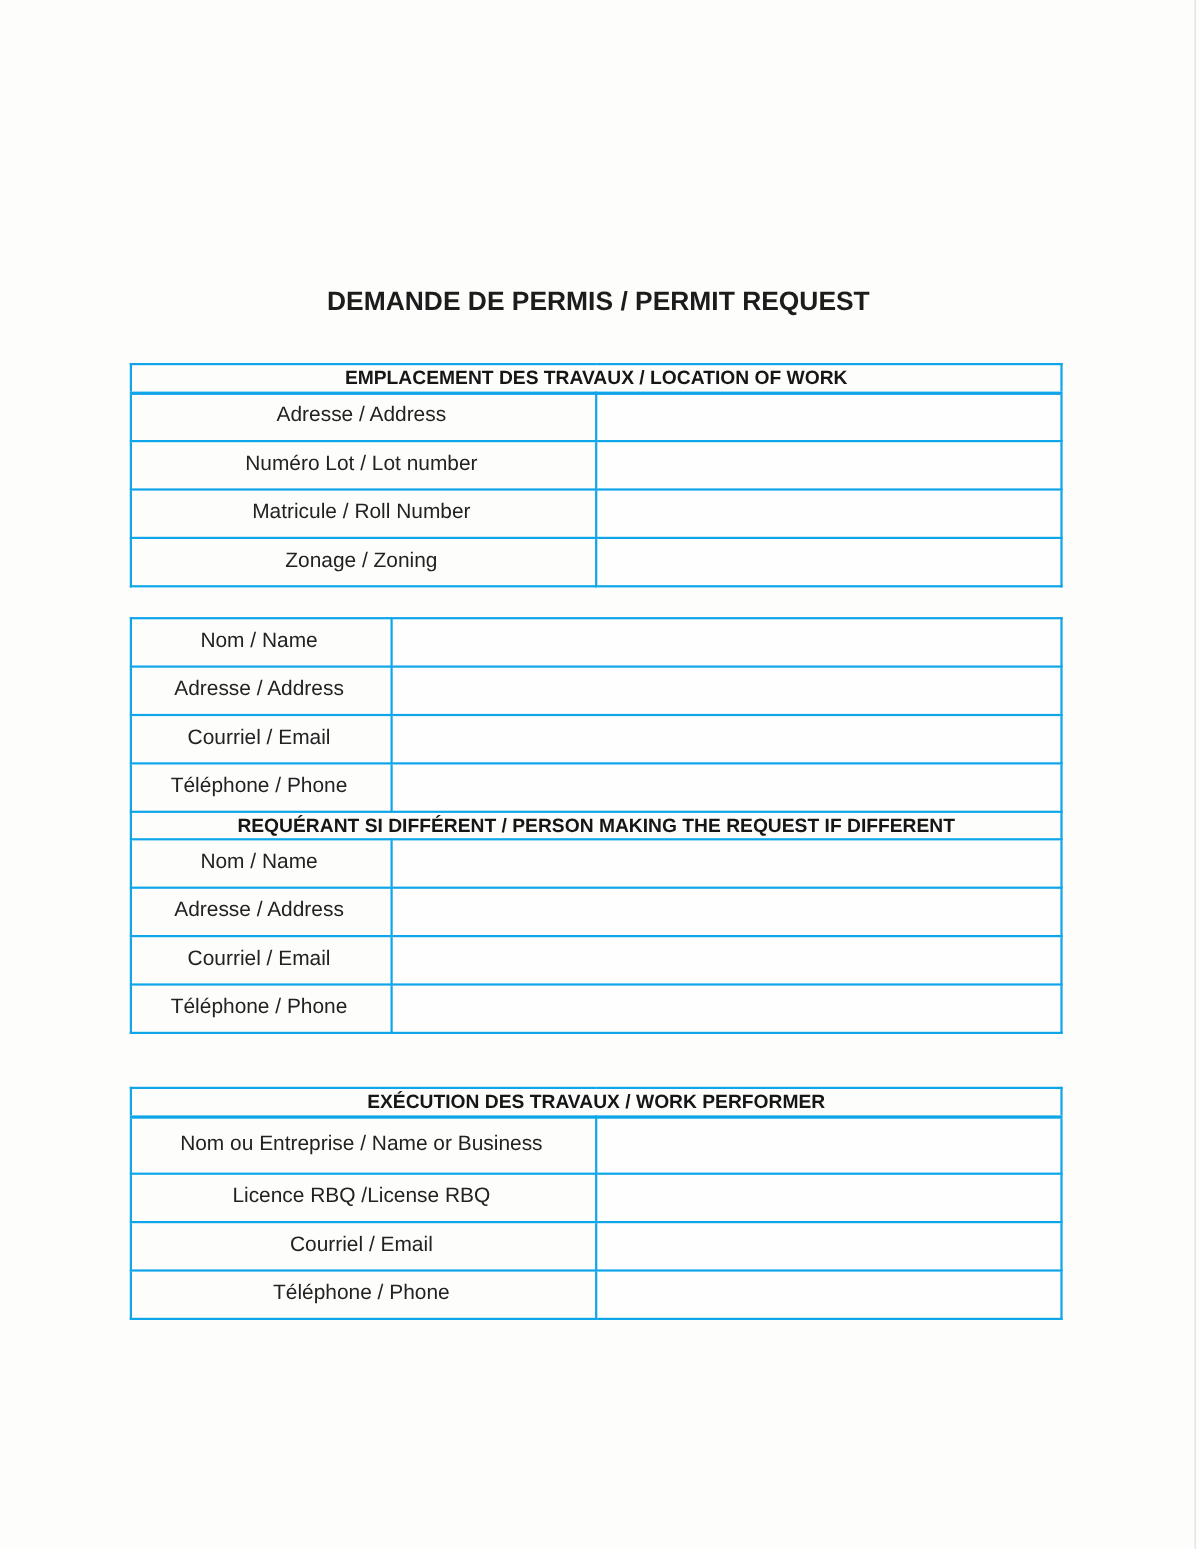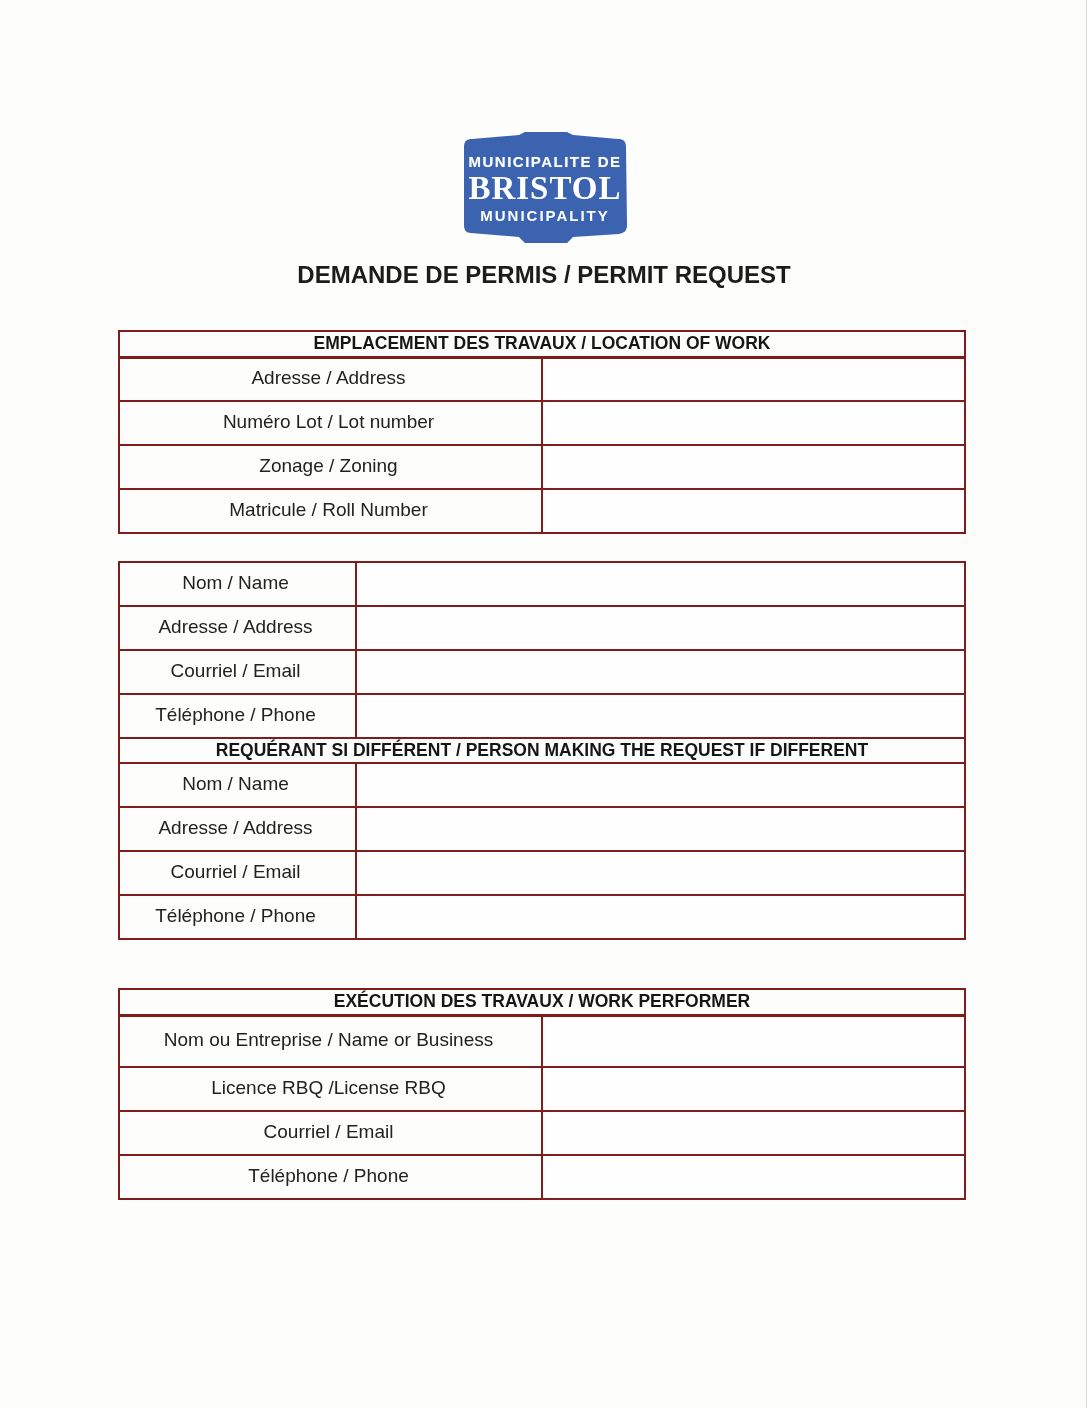--- a/index.html
+++ b/index.html
@@ -56,21 +56,21 @@
   }
 
   
   table.form-table {
     position: absolute; left: 118px; width: 848px;
     border-collapse: collapse; table-layout: fixed;
     background: #fdfdfc;
   }
   table.form-table th,
   table.form-table td {
-    border: 2px solid #7f1d1d;
+    border: 2px solid #0ea5e9;
   }
   table.form-table th {
     text-align: center; font-size: 17.5px; font-weight: bold;
     color: #161616; height: 26px; padding: 1px 4px;
     border-bottom-width: 3px;
   }
   td.label {
     width: 237px; text-align: center;
     font-size: 19px; color: #222222;
     padding: 0 10px 2px 6px;
@@ -83,55 +83,42 @@
   #tbl-performer{ top: 988px; }
 
   #tbl-owner th.sub { border-bottom-width: 2px; border-top-width: 2px; height: 25px; }
   #tbl-performer td.label.tall { height: 52px; }
 </style>
 </head>
 <body>
 
 <div class="page">
 
-  <div class="badge">
-    <svg viewBox="0 0 174 111" width="174" height="111" aria-hidden="true">
-      <path d="M6 15 C6 9 9 7 14 7 L61 3 L67 0 L109 0 L115 3 L160 7
-               C165 7 168 9 168 15 L169 93 C169 99 166 101 161 102
-               L115 105 L109 111 L67 111 L61 105 L13 101
-               C8 101 6 98 6 93 Z" fill="#3b63af"></path>
-    </svg>
-    <div class="badge-text">
-      <div class="badge-line1">MUNICIPALITE DE</div>
-      <div class="badge-line2">BRISTOL</div>
-      <div class="badge-line3">MUNICIPALITY</div>
-    </div>
-  </div>
 
   <h1 class="doc-title">DEMANDE DE PERMIS / PERMIT REQUEST</h1>
 
   <table class="form-table" id="tbl-location">
     <tbody>
         <tr>
       <th colspan="2">EMPLACEMENT DES TRAVAUX / LOCATION OF WORK</th>
     </tr>
     <tr>
       <td class="label">Adresse / Address</td>
       <td class="value"></td>
     </tr>
     <tr>
       <td class="label">Numéro Lot / Lot number</td>
       <td class="value"></td>
     </tr>
     <tr>
-      <td class="label">Zonage / Zoning</td>
+      <td class="label">Matricule / Roll Number</td>
       <td class="value"></td>
     </tr>
     <tr>
-      <td class="label">Matricule / Roll Number</td>
+      <td class="label">Zonage / Zoning</td>
       <td class="value"></td>
     </tr>
   </tbody>
     </table>
 
   <table class="form-table" id="tbl-owner">
     <tbody>
     <tr>
       <td class="label">Nom / Name</td>
       <td class="value"></td>

